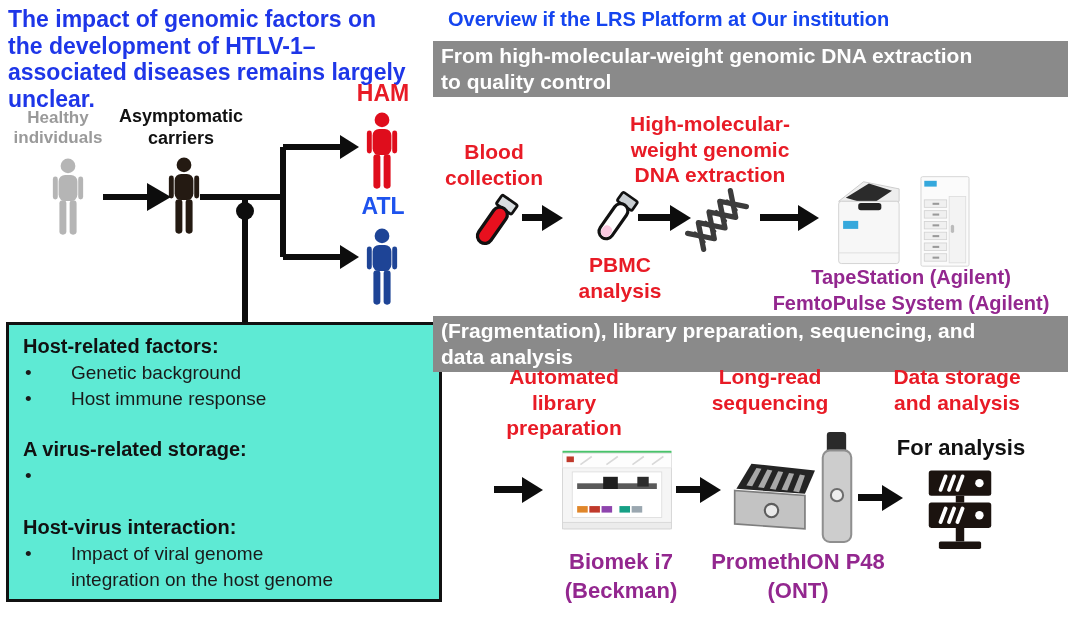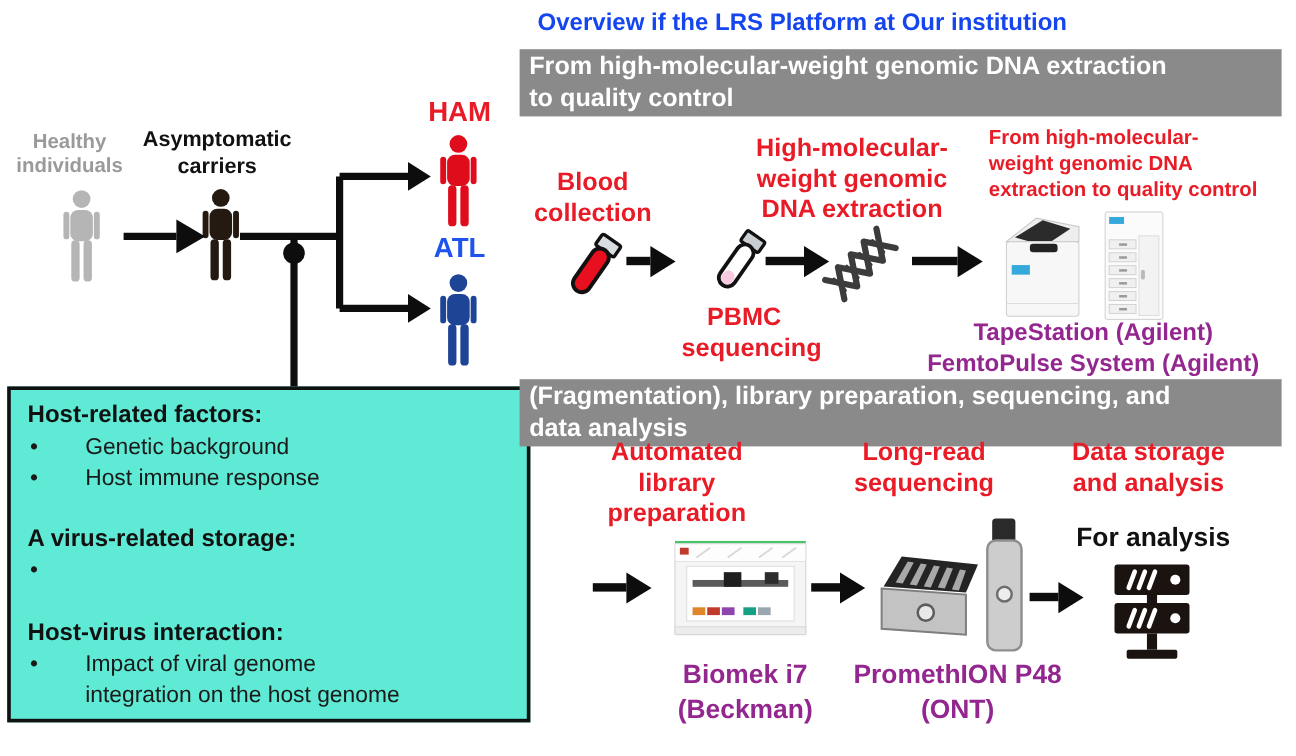--- a/index.html
+++ b/index.html
@@ -36,20 +36,24 @@
   .arrow{position:absolute;background:#0d0d0d;height:7px;}
   .arrow::after{content:"";position:absolute;left:100%;top:50%;transform:translateY(-50%);
                 width:0;height:0;border-left:21px solid #0d0d0d;
                 border-top:13px solid transparent;border-bottom:13px solid transparent;}
 </style>
 </head>
 <body>
 
 <div class="canvas">
 
+  <div class="abs heading ml">The impact of genomic factors on
+the development of HTLV-1–
+associated diseases remains largely
+unclear.</div>
 
   <div class="abs lbl-gray ml ctr">Healthy
 individuals</div>
   <div class="abs lbl-carrier ml ctr">Asymptomatic
 carriers</div>
   <div class="abs lbl-ham ctr">HAM</div>
   <div class="abs lbl-atl ctr">ATL</div>
 
   <svg class="abs" style="left:50px;top:155px;" width="36" height="84" viewBox="0 0 44 96">
     <circle cx="22" cy="10" r="9" fill="#b5b5b5"></circle>
@@ -129,27 +133,24 @@
 
   <div class="abs banner banner1 ml">From high-molecular-weight genomic DNA extraction
 to quality control</div>
   <div class="abs r-title">Overview if the LRS Platform at Our institution</div>
   <div class="abs banner banner2 ml">(Fragmentation), library preparation, sequencing, and
 data analysis</div>
 
   <div class="abs red-lbl ml ctr" style="left:438px;top:139px;width:112px;">Blood
 collection</div>
   <div class="abs red-lbl ml ctr" style="left:568px;top:252px;width:104px;">PBMC
-sequencing</div>
+analysis</div>
   <div class="abs red-lbl ml ctr" style="left:608px;top:111px;width:204px;">High-molecular-
 weight genomic
 DNA extraction</div>
-  <div class="abs red-lbl ml" style="left:824px;top:104px;width:252px;font-size:17px;line-height:1.27;">From high-molecular-
-weight genomic DNA
-extraction to quality control</div>
   <div class="abs purple-lbl ml ctr" style="left:772px;top:264px;width:278px;font-size:20px;">TapeStation (Agilent)
 FemtoPulse System (Agilent)</div>
 
   <svg class="abs" style="left:466px;top:192px;" width="56" height="62" viewBox="0 0 60 64">
     <g transform="rotate(35 30 32)">
       <rect x="20" y="2" width="20" height="12" rx="2" fill="#d8dde0" stroke="#111" stroke-width="3"></rect>
       <rect x="22" y="13" width="16" height="44" rx="8" fill="#e8101e" stroke="#111" stroke-width="3.5"></rect>
     </g>
   </svg>
   <div class="arrow" style="left:522px;top:214px;width:20px;"></div>

